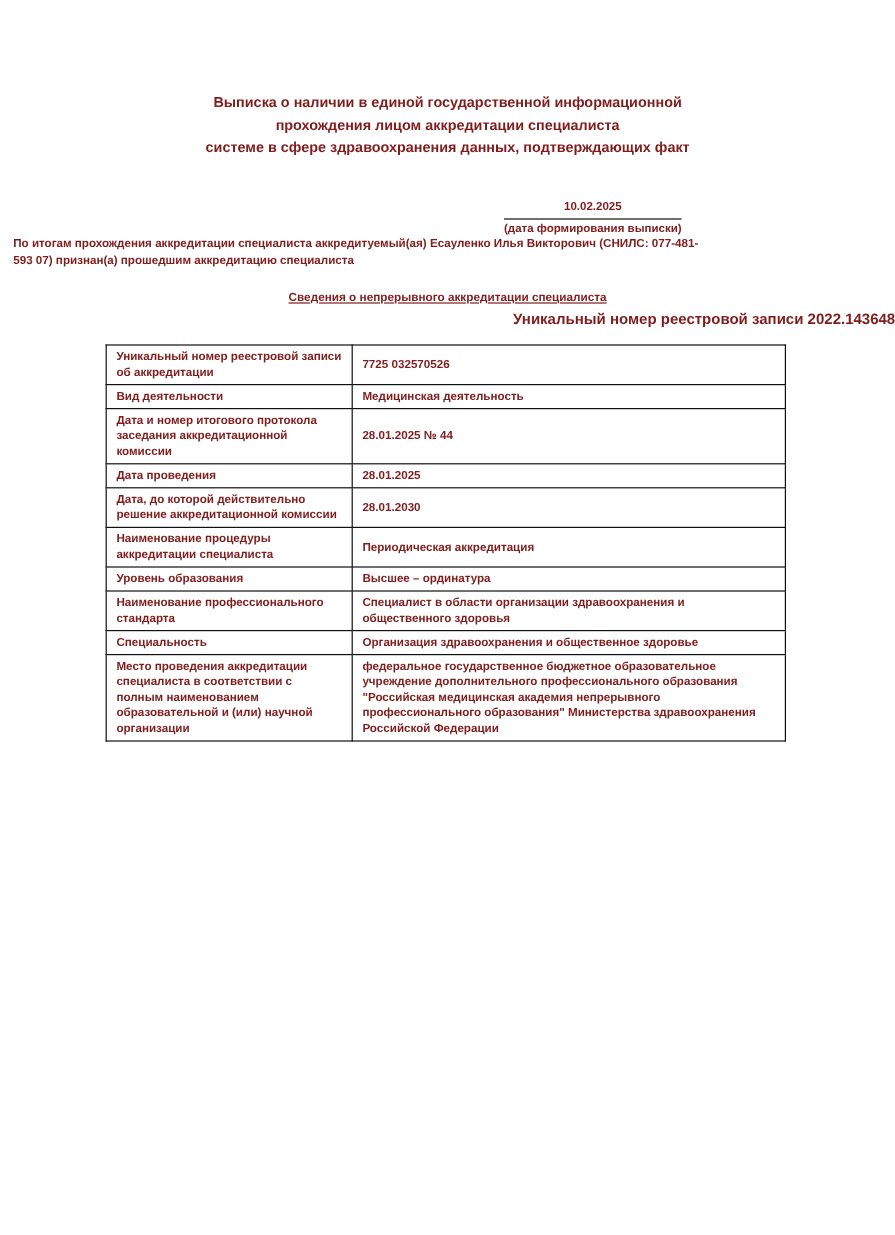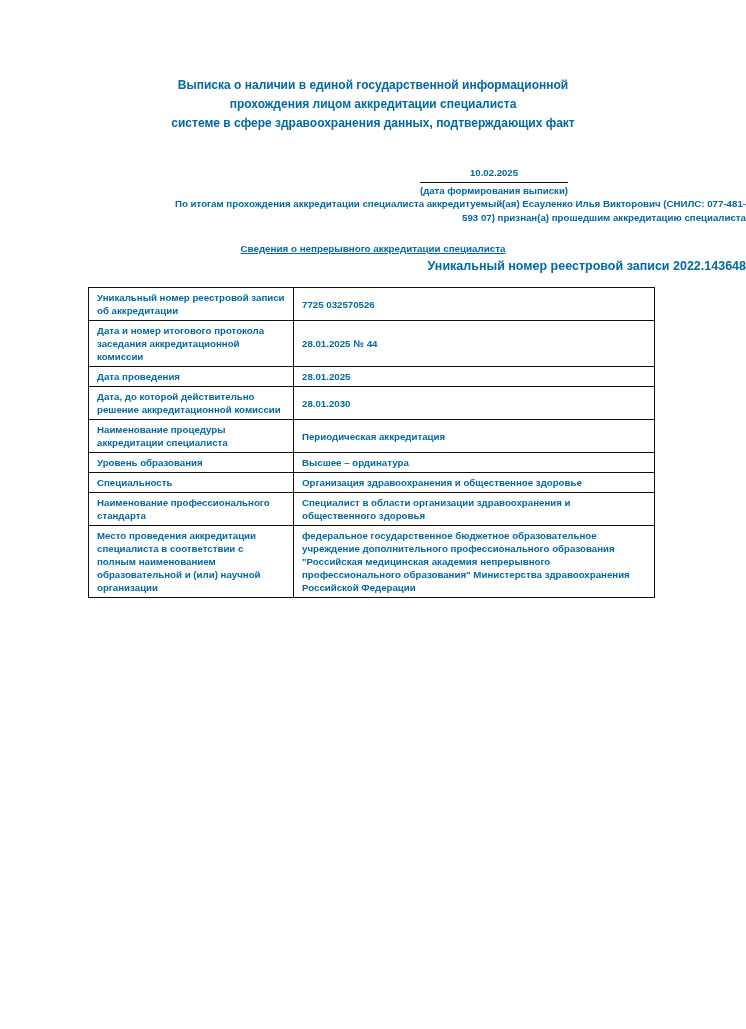--- a/index.html
+++ b/index.html
@@ -5,21 +5,21 @@
   * { margin: 0; padding: 0; box-sizing: border-box; }
   html, body { background: #e9e9e9; }
   .page {
     position: relative;
     width: 746px;
     height: 1029px;
     margin: 0 auto;
     background: #ffffff;
     font-family: "Liberation Sans", sans-serif;
     font-weight: bold;
-    color: #0369a1;
+    color: #7f1d1d;
     overflow: hidden;
   }
   .title {
     position: absolute;
     top: 76px;
     left: 0;
     right: 0;
     text-align: center;
     font-size: 12px;
     line-height: 19px;
@@ -41,23 +41,24 @@
   }
   .date-caption {
     display: block;
     padding-top: 2px;
   }
   .intro {
     position: absolute;
     top: 197px;
     left: 0;
     right: 0;
-    text-align: right;
+    text-align: left;
     font-size: 9.7px;
     line-height: 14px;
+    padding-left: 11px;
   }
   .section-heading {
     position: absolute;
     top: 243px;
     left: 0;
     right: 0;
     text-align: center;
     font-size: 9.8px;
     text-decoration: underline;
   }
@@ -113,46 +114,50 @@
 
   <div class="registry-heading">Уникальный номер реестровой записи 2022.143648</div>
 
   <table class="acc-table">
     <tbody>
       <tr>
         <td class="label-cell">Уникальный номер реестровой записи об аккредитации</td>
         <td class="value-cell">7725 032570526</td>
       </tr>
       <tr>
+        <td class="label-cell">Вид деятельности</td>
+        <td class="value-cell">Медицинская деятельность</td>
+      </tr>
+      <tr>
         <td class="label-cell">Дата и номер итогового протокола заседания аккредитационной комиссии</td>
         <td class="value-cell">28.01.2025 № 44</td>
       </tr>
       <tr>
         <td class="label-cell">Дата проведения</td>
         <td class="value-cell">28.01.2025</td>
       </tr>
       <tr>
         <td class="label-cell">Дата, до которой действительно решение аккредитационной комиссии</td>
         <td class="value-cell">28.01.2030</td>
       </tr>
       <tr>
         <td class="label-cell">Наименование процедуры аккредитации специалиста</td>
         <td class="value-cell">Периодическая аккредитация</td>
       </tr>
       <tr>
         <td class="label-cell">Уровень образования</td>
         <td class="value-cell">Высшее – ординатура</td>
       </tr>
       <tr>
+        <td class="label-cell">Наименование профессионального стандарта</td>
+        <td class="value-cell">Специалист в области организации здравоохранения и общественного здоровья</td>
+      </tr>
+      <tr>
         <td class="label-cell">Специальность</td>
         <td class="value-cell">Организация здравоохранения и общественное здоровье</td>
-      </tr>
-      <tr>
-        <td class="label-cell">Наименование профессионального стандарта</td>
-        <td class="value-cell">Специалист в области организации здравоохранения и общественного здоровья</td>
       </tr>
       <tr>
         <td class="label-cell">Место проведения аккредитации специалиста в соответствии с полным наименованием образовательной и (или) научной организации</td>
         <td class="value-cell">федеральное государственное бюджетное образовательное учреждение дополнительного профессионального образования "Российская медицинская академия непрерывного профессионального образования" Министерства здравоохранения Российской Федерации</td>
       </tr>
     </tbody>
   </table>
 
 </div>
 

